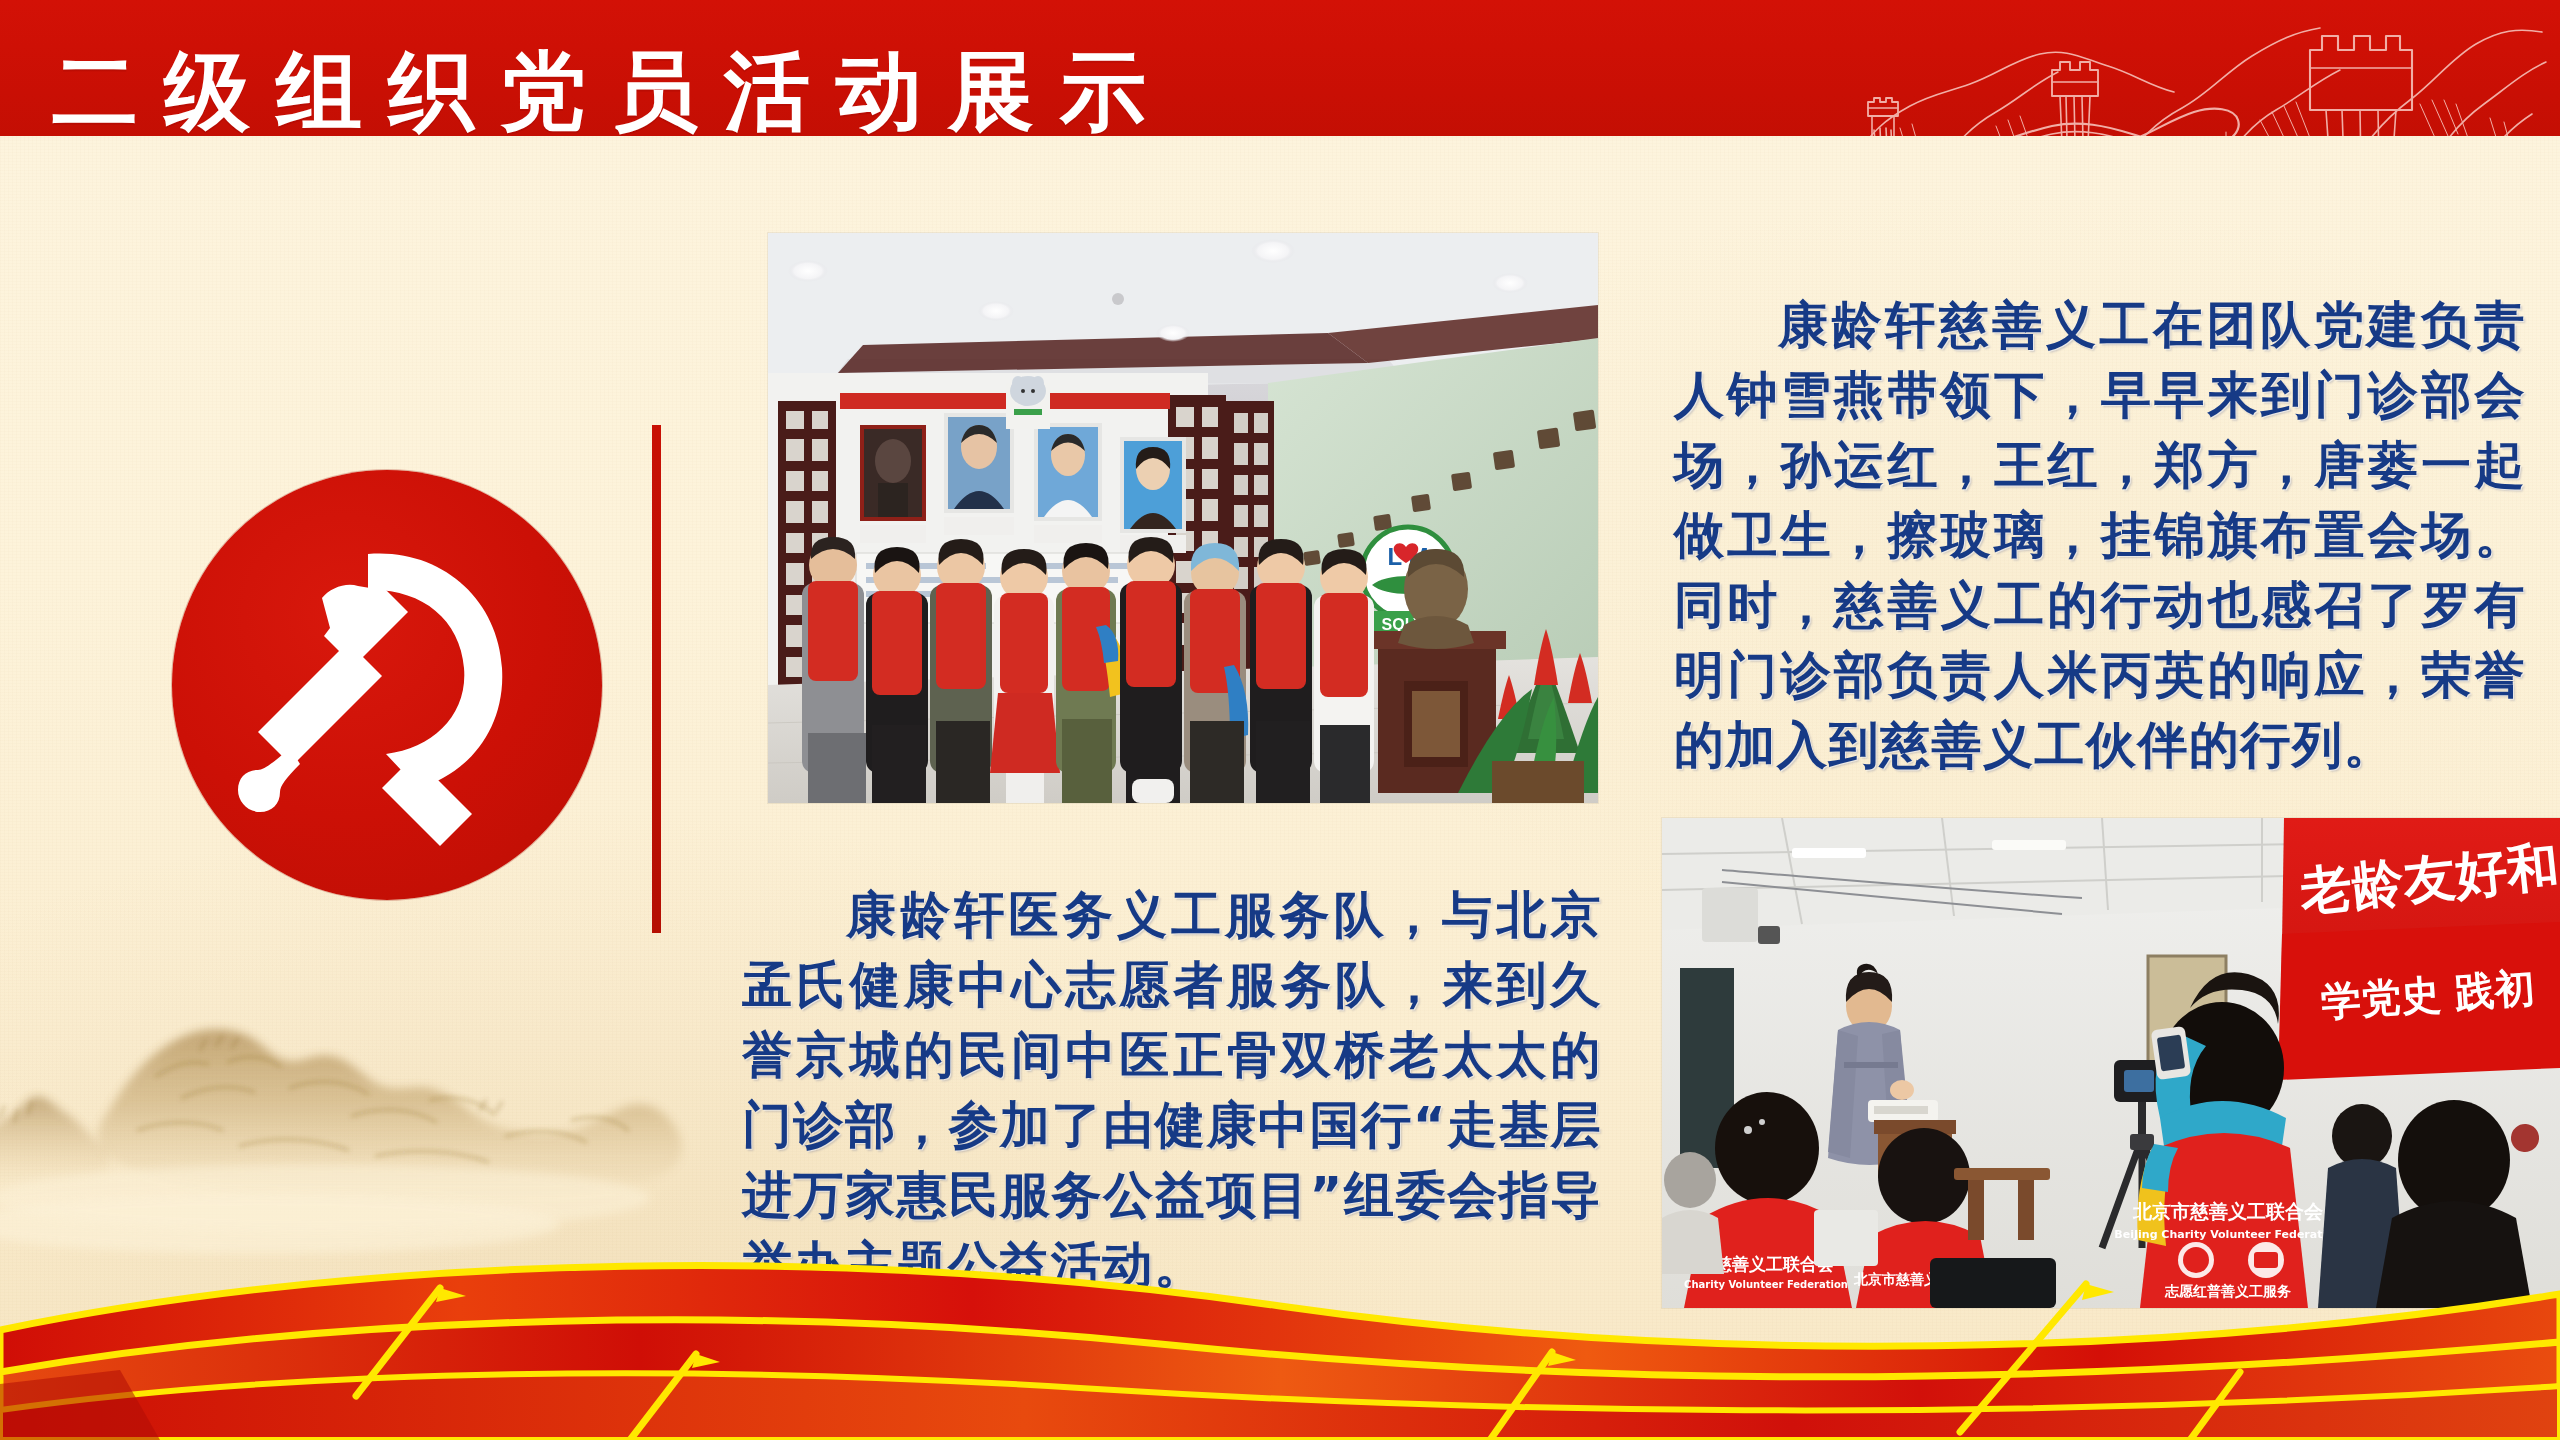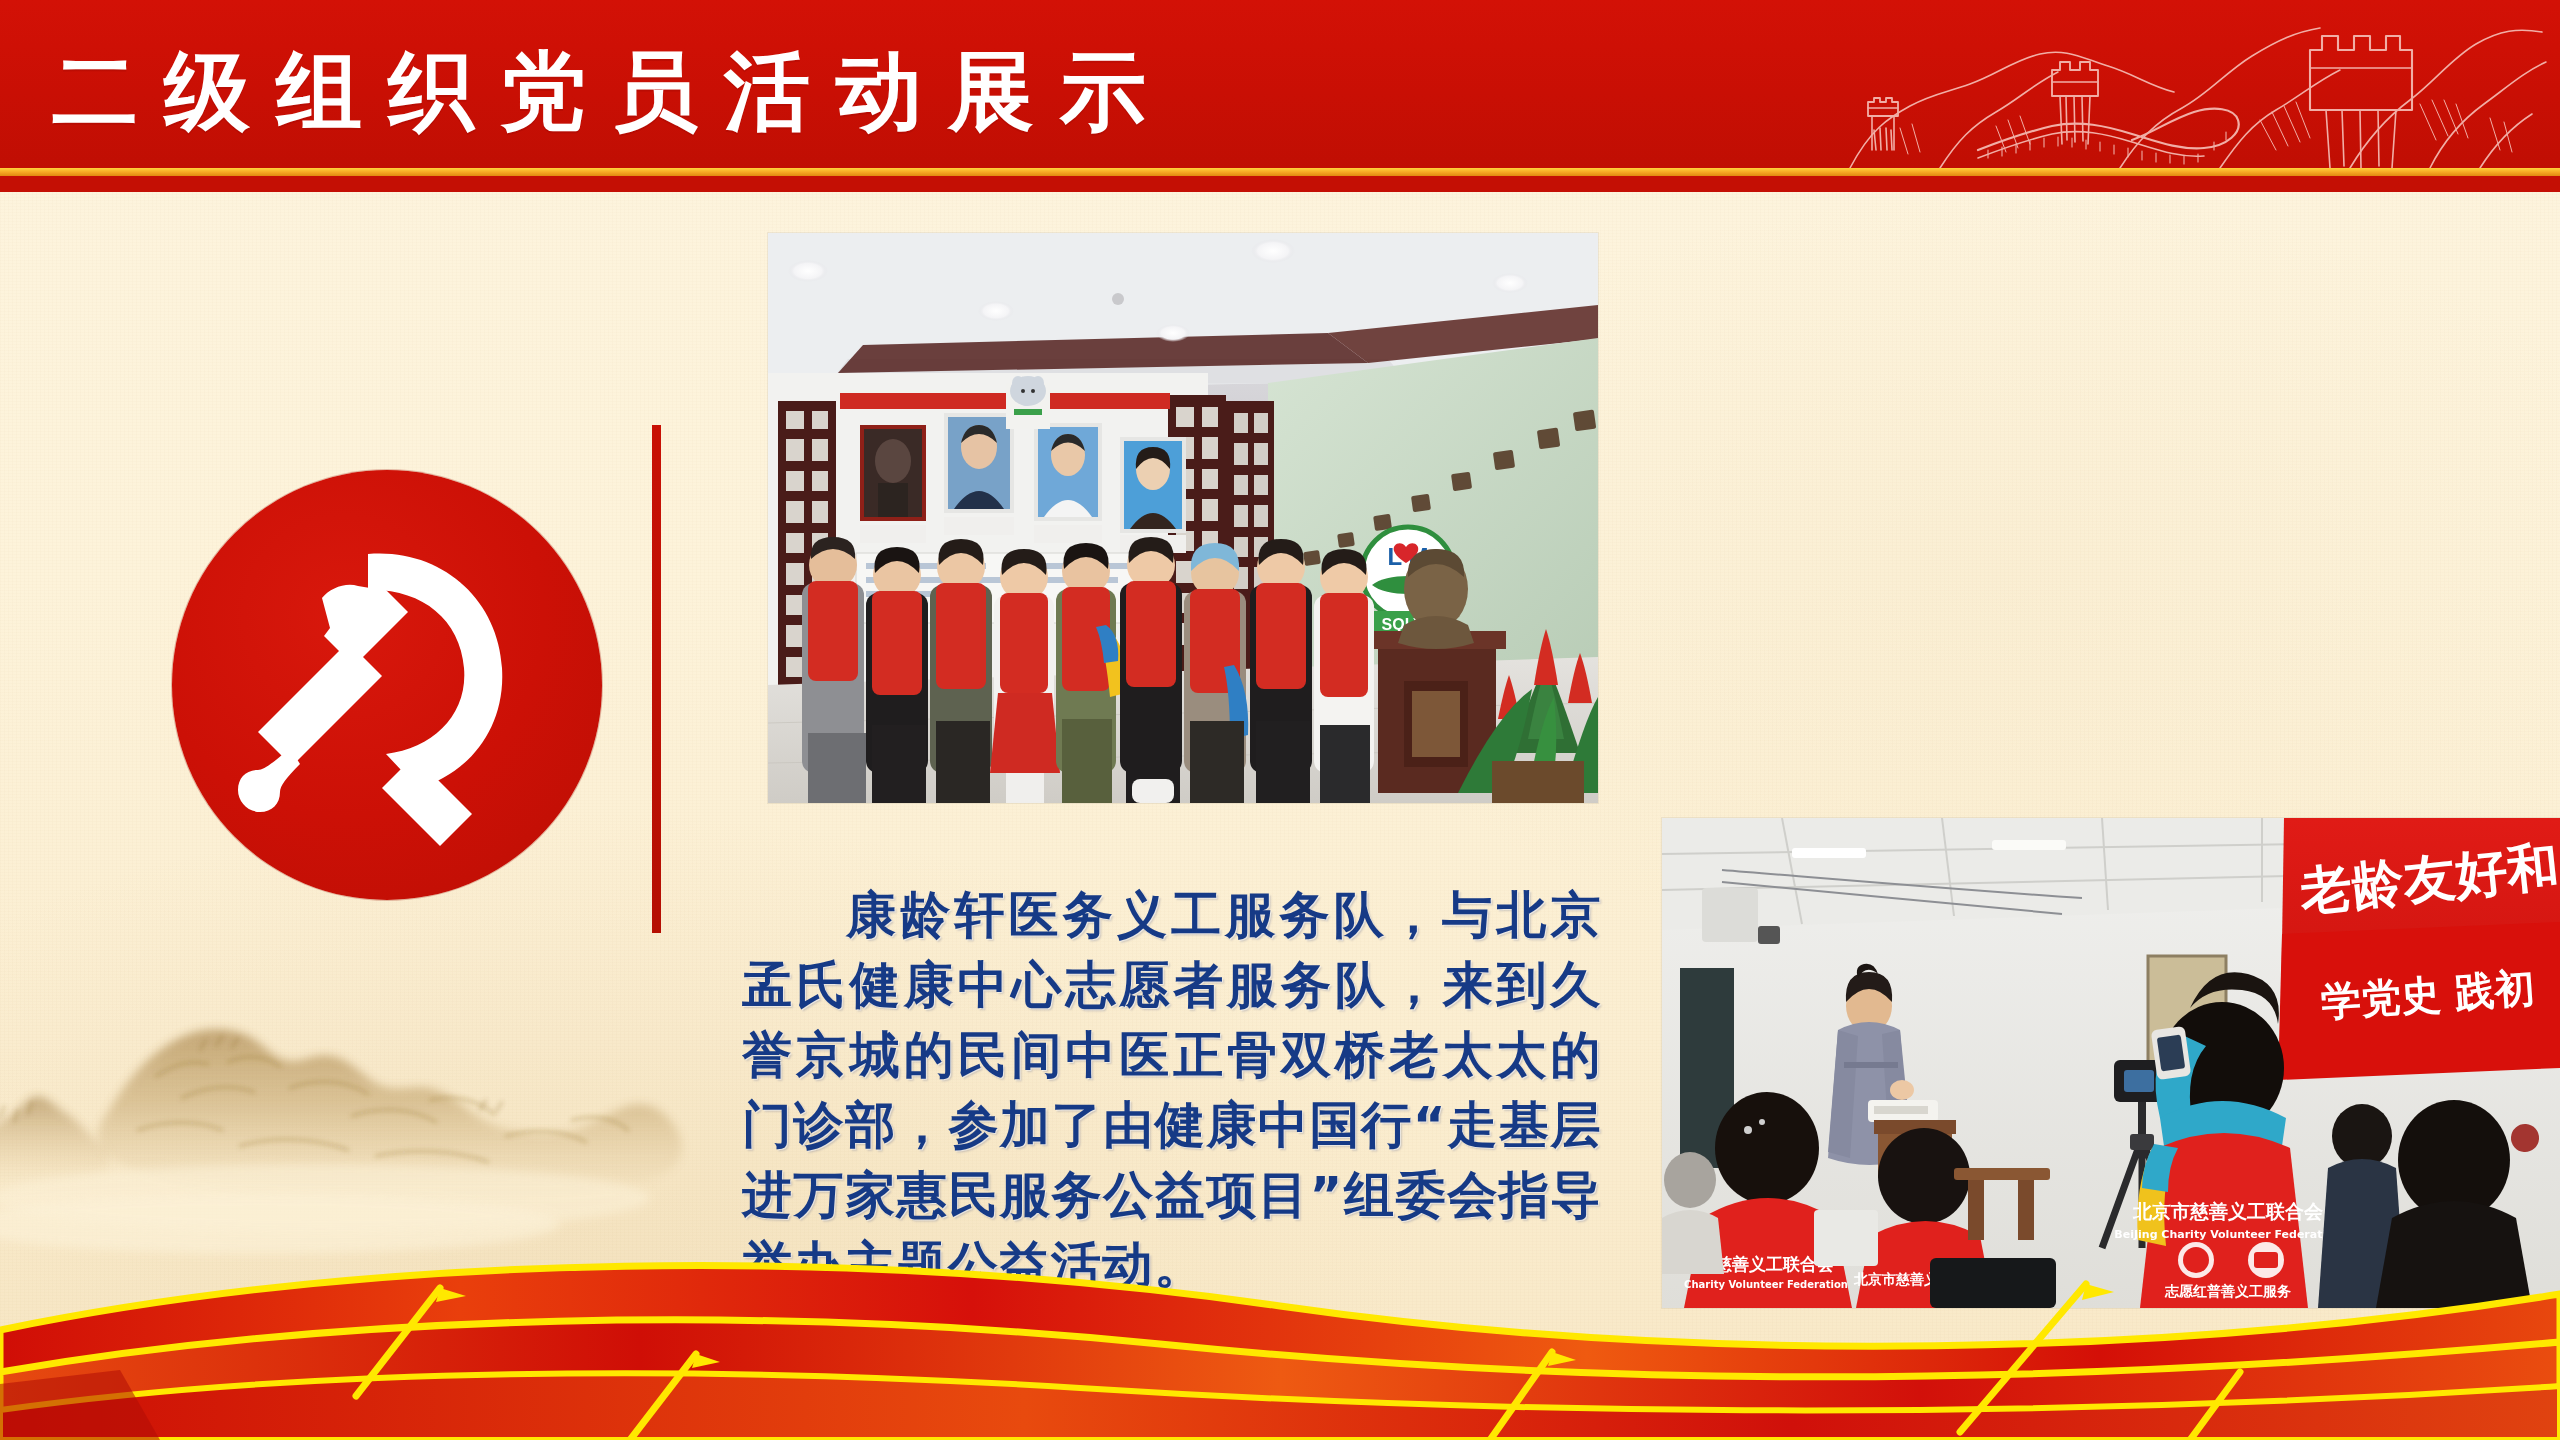--- a/index.html
+++ b/index.html
@@ -19,21 +19,21 @@
   
   #paper-texture{
     position:absolute;inset:0;pointer-events:none;opacity:.5;
     background-image:
       repeating-linear-gradient(0deg, rgba(170,130,70,.045) 0px, rgba(170,130,70,.045) 1px, rgba(255,255,255,0) 1px, rgba(255,255,255,0) 3px),
       repeating-linear-gradient(90deg, rgba(170,130,70,.04) 0px, rgba(170,130,70,.04) 1px, rgba(255,255,255,0) 1px, rgba(255,255,255,0) 4px);
   }
 
   
   #header{
-    position:absolute;left:0;top:0;width:2560px;height:192px;
+    position:absolute;left:0;top:0;width:2560px;height:136px;
     background:#ce1005;overflow:hidden;
   }
   #header .hdr-body{
     position:absolute;left:0;top:0;width:2560px;height:168px;
     background:linear-gradient(180deg,#d31106 0%,#c90f04 55%,#c00e03 100%);
   }
   #header .gold-rule{
     position:absolute;left:0;top:168px;width:2560px;height:8px;
     background:linear-gradient(180deg,#ffd23a 0%,#f5a623 55%,#e08a10 100%);
   }
@@ -644,20 +644,23 @@
         <path d="M864 306 a14 14 0 1 1 -2 28 a14 14 0 0 1 2 -28z" fill="#a33530"></path>
       </g>
 
       <rect x="152" y="392" width="64" height="56" rx="4" fill="#e9e9e5"></rect>
       <rect x="292" y="350" width="96" height="12" rx="3" fill="#8a5733"></rect>
       <rect x="306" y="362" width="16" height="60" fill="#7a4a2c"></rect>
       <rect x="356" y="362" width="16" height="60" fill="#7a4a2c"></rect>
     </svg>
   </div>
 
+  <div class="body-text" id="text-right">
+    <p>康龄轩慈善义工在团队党建负责人钟雪燕带领下，早早来到门诊部会场，孙运红，王红，郑方，唐蒌一起做卫生，擦玻璃，挂锦旗布置会场。同时，慈善义工的行动也感召了罗有明门诊部负责人米丙英的响应，荣誉的加入到慈善义工伙伴的行列。</p>
+  </div>
 
   <div class="body-text" id="text-left">
     <p>康龄轩医务义工服务队，与北京孟氏健康中心志愿者服务队，来到久誉京城的民间中医正骨双桥老太太的门诊部，参加了由健康中国行“走基层进万家惠民服务公益项目”组委会指导举办主题公益活动。</p>
   </div>
 
   <div id="ribbon">
     <svg viewBox="0 0 2560 180" preserveAspectRatio="none" xmlns="http://www.w3.org/2000/svg">
       <defs>
         <linearGradient id="rb1" x1="0" y1="0" x2="1" y2="0">
           <stop offset="0%" stop-color="#d00d06"></stop>

